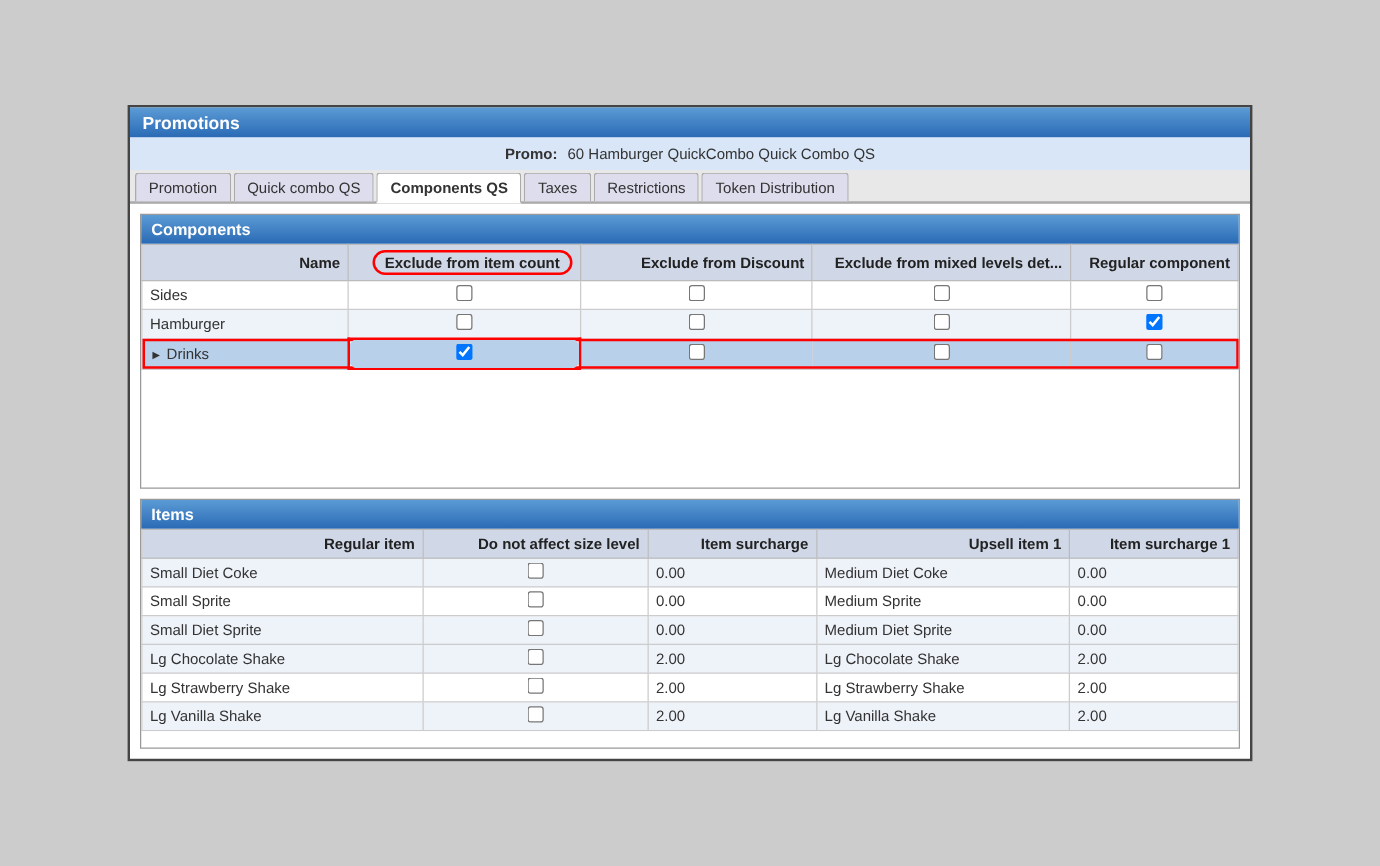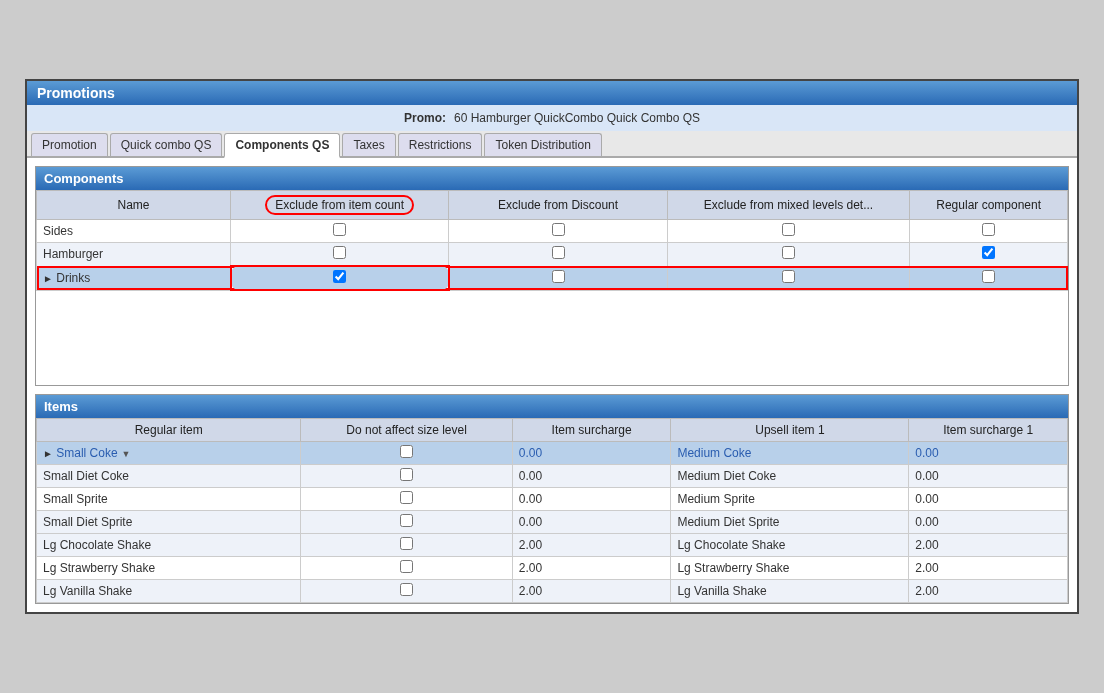--- a/index.html
+++ b/index.html
@@ -6,21 +6,21 @@
     body {
       font-family: Arial, Tahoma, sans-serif;
       font-size: 12px;
       background: #ccc;
       display: flex;
       justify-content: center;
       align-items: center;
       min-height: 100vh;
     }
     .app-window {
-      width: 1054px;
+      width: 900px;
       border: 2px solid #444;
       background: #fff;
     }
     .title-bar {
       background: linear-gradient(to bottom, #5b9bd5, #2a6ab5);
       color: #fff;
       font-size: 14px;
       font-weight: bold;
       padding: 4px 10px;
     }
@@ -76,22 +76,22 @@
     }
     .data-table {
       width: 100%;
       border-collapse: collapse;
       font-size: 12px;
     }
     .data-table th {
       background: #d0d8e8;
       border: 1px solid #bbb;
       padding: 4px 6px;
-      text-align: center;
-      font-weight: normal;
+      text-align: right;
+      font-weight: bold;
       color: #222;
     }
     .data-table td {
       border: 1px solid #ccc;
       padding: 3px 6px;
       color: #333;
     }
     .data-table tr:nth-child(even) td {
       background: #eef2f9;
     }
@@ -206,37 +206,20 @@
         <thead>
           <tr>
             <th style="width:200px;">Regular item</th>
             <th style="width:160px;">Do not affect size level</th>
             <th style="width:120px;">Item surcharge</th>
             <th style="width:180px;">Upsell item 1</th>
             <th style="width:120px;">Item surcharge 1</th>
           </tr>
         </thead>
         <tbody id="items-tbody">
-        <tr class="row-selected-blue">
-    <td style="background:#b8d0ea; color:#2a5db0;">
-      <span class="row-arrow">►</span> <span>Small Coke</span><span class="dropdown-arrow">▼</span>
-    </td>
-    <td class="checkbox-cell" style="background:#b8d0ea;">
-      <input type="checkbox" style="">
-    </td>
-    <td style="background:#b8d0ea; color:#2a5db0;">
-      0.00
-    </td>
-    <td style="background:#b8d0ea; color:#2a5db0;">
-      Medium Coke
-    </td>
-    <td style="background:#b8d0ea; color:#2a5db0;">
-      0.00
-    </td>
-  </tr>
             <tr>
     <td style="background:#eef2f9; color:#333;">
       <span>Small Diet Coke</span>
     </td>
     <td class="checkbox-cell" style="background:#eef2f9;">
       <input type="checkbox" style="">
     </td>
     <td style="background:#eef2f9; color:#333;">
       0.00
     </td>

